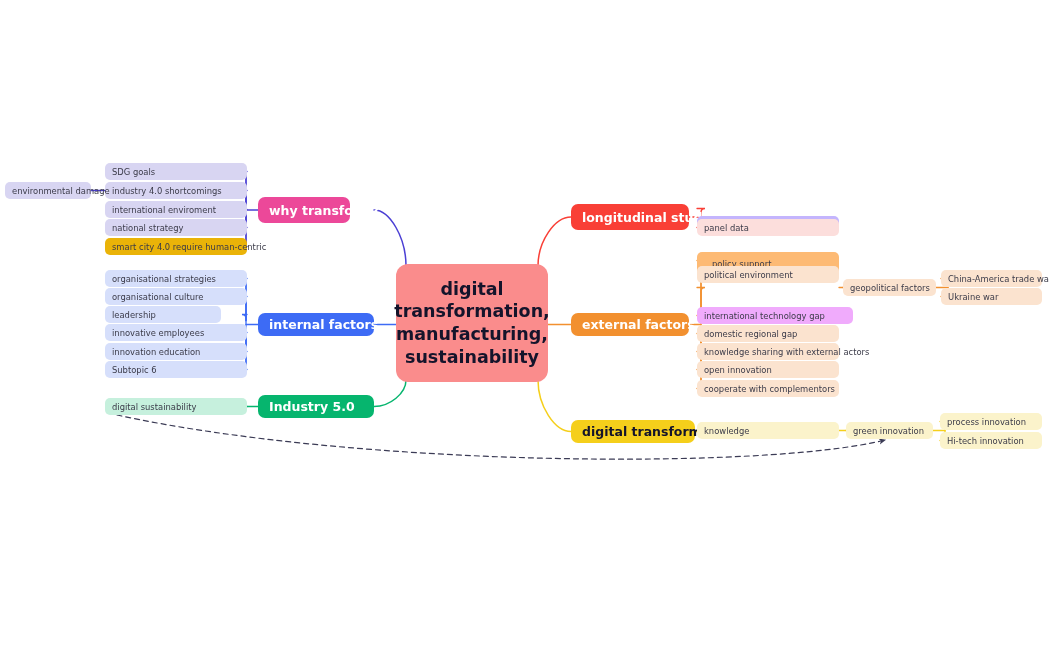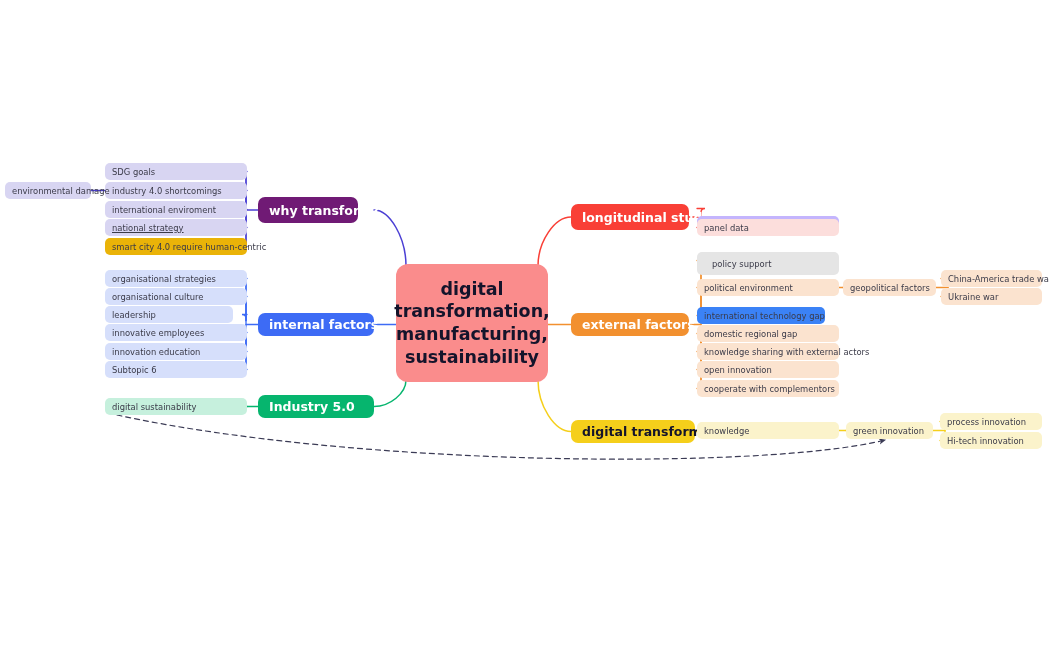--- a/index.html
+++ b/index.html
@@ -133,46 +133,46 @@
         <path d="M 945 434.5 V 436.5 Q 945 440.5 949 440.5 H 940" fill="none" stroke="#f5cf1b" stroke-width="1.3" stroke-linecap="round"></path>
         <path d="M 117 415 C 357 467 765.15 470 885.15 440" fill="none" stroke="#3b3b55" stroke-width="1.2" stroke-linecap="round" stroke-dasharray="5,4" marker-end="url(#arrowhead)"></path>
       </g>
   </svg>
 <div class="node central" style="left: 396px; top: 264px; width: 152px; height: 118px; background: rgb(250, 140, 140); color: rgb(20, 20, 43);">
       <span>digital</span>
       <span>transformation,</span>
       <span>manufacturing,</span>
       <span>sustainability</span>
     </div>
-    <div class="node branch" style="left: 258px; top: 197px; width: 100px; height: 26px; background: #701a75; color: rgb(255, 255, 255);">why transform?</div>
+    <div class="node branch" style="left: 258px; top: 197px; width: 92px; height: 26px; background: #ec4899; color: rgb(255, 255, 255);">why transform?</div>
     <div class="node leaf" style="left: 105px; top: 163px; width: 142px; height: 17px; background: rgb(216, 213, 242); color: rgb(58, 58, 72);">SDG goals</div>
     <div class="node leaf" style="left: 105px; top: 182px; width: 142px; height: 17px; background: rgb(216, 213, 242); color: rgb(58, 58, 72);">industry 4.0 shortcomings</div>
     <div class="node leaf" style="left: 5px; top: 182px; width: 86px; height: 17px; background: rgb(216, 213, 242); color: rgb(58, 58, 72);">environmental damage</div>
     <div class="node leaf" style="left: 105px; top: 201px; width: 142px; height: 17px; background: rgb(216, 213, 242); color: rgb(58, 58, 72);">international enviroment</div>
-    <div class="node leaf" style="left: 105px; top: 219px; width: 142px; height: 17px; background: rgb(216, 213, 242); color: rgb(58, 58, 72); text-decoration: underline;">national strategy</div>
+    <div class="node leaf" style="left: 105px; top: 219px; width: 142px; height: 17px; background: rgb(216, 213, 242); color: rgb(58, 58, 72);">national strategy</div>
     <div class="node leaf" style="left: 105px; top: 238px; width: 142px; height: 17px; background: #eab308; color: rgb(58, 58, 72);">smart city 4.0 require human-centric</div>
     <div class="node branch" style="left: 258px; top: 313px; width: 116px; height: 23px; background: rgb(61, 107, 245); color: rgb(255, 255, 255);">internal factors</div>
     <div class="node leaf" style="left: 105px; top: 270px; width: 142px; height: 17px; background: rgb(214, 223, 251); color: rgb(58, 58, 72);">organisational strategies</div>
     <div class="node leaf" style="left: 105px; top: 288px; width: 142px; height: 17px; background: rgb(214, 223, 251); color: rgb(58, 58, 72);">organisational culture</div>
-    <div class="node leaf" style="left: 105px; top: 306px; width: 128px; height: 17px; background: rgb(214, 223, 251); color: rgb(58, 58, 72);">leadership</div>
+    <div class="node leaf" style="left: 105px; top: 306px; width: 116px; height: 17px; background: rgb(214, 223, 251); color: rgb(58, 58, 72);">leadership</div>
     <div class="node leaf" style="left: 105px; top: 324px; width: 142px; height: 17px; background: rgb(214, 223, 251); color: rgb(58, 58, 72);">innovative employees</div>
     <div class="node leaf" style="left: 105px; top: 343px; width: 142px; height: 17px; background: rgb(214, 223, 251); color: rgb(58, 58, 72);">innovation education</div>
     <div class="node leaf" style="left: 105px; top: 361px; width: 142px; height: 17px; background: rgb(214, 223, 251); color: rgb(58, 58, 72);">Subtopic 6</div>
     <div class="node branch" style="left: 258px; top: 395px; width: 116px; height: 23px; background: rgb(6, 181, 110); color: rgb(255, 255, 255);">Industry 5.0</div>
     <div class="node leaf" style="left: 105px; top: 398px; width: 142px; height: 17px; background: rgb(198, 240, 221); color: rgb(58, 58, 72);">digital sustainability</div>
     <div class="node branch" style="left: 571px; top: 204px; width: 118px; height: 26px; background: rgb(249, 63, 54); color: rgb(255, 255, 255);">longitudinal studies</div>
     <div class="node leaf" style="left: 697px; top: 216px; width: 142px; height: 17px; background: #c4b5fd; color: rgb(58, 58, 72);">DID(Difference in Differences)</div>
     <div class="node leaf" style="left: 697px; top: 219px; width: 142px; height: 17px; background: rgb(252, 222, 220); color: rgb(58, 58, 72);">panel data</div>
     <div class="node branch" style="left: 571px; top: 313px; width: 118px; height: 23px; background: rgb(242, 144, 47); color: rgb(255, 255, 255);">external factors</div>
-    <div class="node leaf" style="left: 697px; top: 252px; width: 142px; height: 23px; background: #e5e5e5; color: rgb(58, 58, 72); padding-left: 15px;">policy support</div>
-    <div class="node leaf" style="left: 697px; top: 279px; width: 142px; height: 17px; background: rgb(251, 227, 207); color: rgb(58, 58, 72);">political environment</div>
+    <div class="node leaf" style="left: 697px; top: 252px; width: 142px; height: 23px; background: #fdba74; color: rgb(58, 58, 72); padding-left: 15px;">policy support</div>
+    <div class="node leaf" style="left: 697px; top: 266px; width: 142px; height: 17px; background: rgb(251, 227, 207); color: rgb(58, 58, 72);">political environment</div>
     <div class="node leaf" style="left: 843px; top: 279px; width: 93px; height: 17px; background: rgb(251, 227, 207); color: rgb(58, 58, 72);">geopolitical factors</div>
     <div class="node leaf" style="left: 941px; top: 270px; width: 101px; height: 17px; background: rgb(251, 227, 207); color: rgb(58, 58, 72);">China-America trade war</div>
     <div class="node leaf" style="left: 941px; top: 288px; width: 101px; height: 17px; background: rgb(251, 227, 207); color: rgb(58, 58, 72);">Ukraine war</div>
-    <div class="node leaf" style="left: 697px; top: 307px; width: 128px; height: 17px; background: #3b82f6; color: rgb(58, 58, 72);">international technology gap</div>
+    <div class="node leaf" style="left: 697px; top: 307px; width: 156px; height: 17px; background: #f0abfc; color: rgb(58, 58, 72);">international technology gap</div>
     <div class="node leaf" style="left: 697px; top: 325px; width: 142px; height: 17px; background: rgb(251, 227, 207); color: rgb(58, 58, 72);">domestic regional gap</div>
     <div class="node leaf" style="left: 697px; top: 343px; width: 142px; height: 17px; background: rgb(251, 227, 207); color: rgb(58, 58, 72);">knowledge sharing with external actors</div>
     <div class="node leaf" style="left: 697px; top: 361px; width: 142px; height: 17px; background: rgb(251, 227, 207); color: rgb(58, 58, 72);">open innovation</div>
     <div class="node leaf" style="left: 697px; top: 380px; width: 142px; height: 17px; background: rgb(251, 227, 207); color: rgb(58, 58, 72); text-align: right;">cooperate with complementors</div>
     <div class="node branch dark-text" style="left: 571px; top: 420px; width: 124px; height: 23px; background: rgb(245, 207, 27); color: rgb(20, 20, 43);">digital transformation</div>
     <div class="node leaf" style="left: 697px; top: 422px; width: 142px; height: 17px; background: rgb(251, 243, 203); color: rgb(58, 58, 72);">knowledge</div>
     <div class="node leaf" style="left: 846px; top: 422px; width: 87px; height: 17px; background: rgb(251, 243, 203); color: rgb(58, 58, 72);">green innovation</div>
     <div class="node leaf" style="left: 940px; top: 413px; width: 102px; height: 17px; background: rgb(251, 243, 203); color: rgb(58, 58, 72);">process innovation</div>
     <div class="node leaf" style="left: 940px; top: 432px; width: 102px; height: 17px; background: rgb(251, 243, 203); color: rgb(58, 58, 72);">Hi-tech innovation</div>
   </div>

